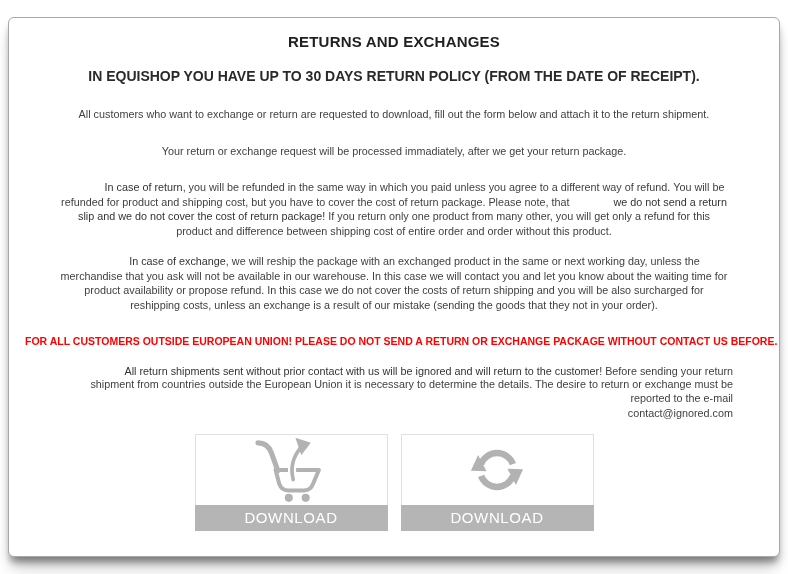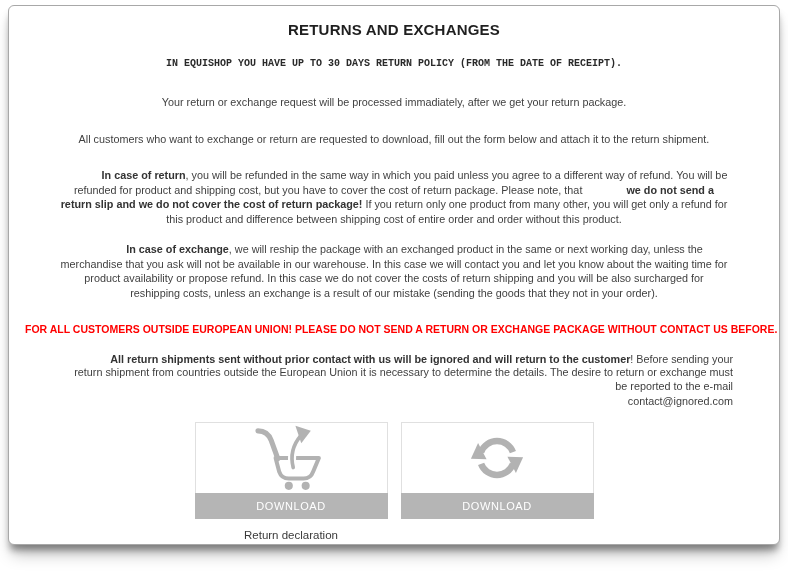--- a/index.html
+++ b/index.html
@@ -3,21 +3,21 @@
 <meta charset="utf-8">
 <style>
   html,body{margin:0;padding:0;}
   body{
     width:788px;height:574px;overflow:hidden;background:#ffffff;
     font-family:"Liberation Sans",sans-serif;
     -webkit-font-smoothing:antialiased;
   }
   .sheet{
     position:relative;
-    margin:5px 8px 0 8px;
+    margin:17px 8px 0 8px;
     height:540px;
     background:#ffffff;
     border:1px solid #a8a8a8;
     border-radius:6px;
     box-shadow:0 7px 7px -2px rgba(0,0,0,0.38), 0 13px 16px -4px rgba(0,0,0,0.25);
     box-sizing:border-box;
   }
   .content{
     padding:17px 40px 0 40px;
     text-align:center;
@@ -26,31 +26,30 @@
     line-height:14.5px;
   }
   .title{
     font-size:15px;
     font-weight:bold;
     color:#1f1f1f;
     letter-spacing:.2px;
     margin:0 0 19px 0;
   }
   .subtitle{
-    font-size:10px;
+    font-size:14px;
     font-weight:bold;
     color:#2a2a2a;
     margin:0 0 24px 0;
     white-space:nowrap;
-    font-family:Liberation Mono, monospace;
   }
   .para{margin:0 auto 21px auto;}
   .single{white-space:nowrap;margin-bottom:22px;}
   .block{max-width:668px;margin-bottom:16px;}
-  .b{font-weight:bold;color:#333;padding-left:41px;}
+  .b{font-weight:normal;color:#333;padding-left:41px;}
   .warning{
     color:#ff0000;
     font-weight:bold;
     font-size:10.5px;
     white-space:nowrap;
     margin:22px -24px 16px -24px;
     text-align:center;
   }
   .note{
     text-align:right;
@@ -73,21 +72,21 @@
     box-sizing:border-box;
   }
   .dl-btn{
     display:block;
     width:100%;
     height:26px;
     line-height:26px;
     background:#b5b5b5;
     color:#ffffff;
     font-family:"Liberation Sans",sans-serif;
-    font-size:11px;
+    font-size:15px;
     letter-spacing:.6px;
     text-align:center;
     border:none;
     padding:0;
     cursor:pointer;
   }
   .dl-label{
     margin-top:9px;
     font-size:11.5px;
     color:#3a3a3a;
@@ -97,23 +96,23 @@
 </head>
 <body>
 
 <div class="sheet">
   <div class="content">
 
     <h1 class="title">RETURNS AND EXCHANGES</h1>
 
     <p class="subtitle">IN EQUISHOP YOU HAVE UP TO 30 DAYS RETURN POLICY (FROM THE DATE OF RECEIPT).</p>
 
+    <p class="para single">All customers who want to exchange or return are requested to download, fill out the form below and attach it to the return shipment.</p>
+
     <p class="para single">Your return or exchange request will be processed immadiately, after we get your return package.</p>
-
-    <p class="para single">All customers who want to exchange or return are requested to download, fill out the form below and attach it to the return shipment.</p>
 
     <p class="para block"><span class="b">In case of return</span><span>, you will be refunded in the same way in which you paid unless you agree to a different way of refund. You will be refunded for product and shipping cost, but you have to cover the cost of return package. Please note, that </span><span class="b">we do not send a return slip and we do not cover the cost of return package!</span><span> If you return only one product from many other, you will get only a refund for this product and difference between shipping cost of entire order and order without this product.</span></p>
 
     <p class="para block"><span class="b">In case of exchange</span><span>, we will reship the package with an exchanged product in the same or next working day, unless the merchandise that you ask will not be available in our warehouse. In this case we will contact you and let you know about the waiting time for product availability or propose refund. In this case we do not cover the costs of return shipping and you will be also surcharged for reshipping costs, unless an exchange is a result of our mistake (sending the goods that they not in your order).</span></p>
 
     <p class="warning">FOR ALL CUSTOMERS OUTSIDE EUROPEAN UNION! PLEASE DO NOT SEND A RETURN OR EXCHANGE PACKAGE WITHOUT CONTACT US BEFORE.</p>
 
     <p class="note"><span class="b">All return shipments sent without prior contact with us will be ignored and will return to the customer</span><span>! Before sending your return shipment from countries outside the European Union it is necessary to determine the details. The desire to return or exchange must be reported to the e-mail</span><span class="email">contact@ignored.com</span></p>
 
     <div class="downloads">
@@ -131,21 +130,20 @@
                 <circle cx="75" cy="83" r="5.5" fill="#b2b2b2"></circle>
                 <path d="M58,58 C54,42 57,28 68,15" fill="none" stroke="#ffffff" stroke-width="11" stroke-linecap="round"></path>
                 <polygon points="61,1 82,8 69,25" fill="#b2b2b2" stroke="#ffffff" stroke-width="4"></polygon>
                 <path d="M58,58 C54,42 57,28 68,15" fill="none" stroke="#b2b2b2" stroke-width="5" stroke-linecap="round"></path>
                 <polygon points="61,1 82,8 69,25" fill="#b2b2b2"></polygon>
               </svg>
             </span>
           </div>
           <button class="dl-btn">DOWNLOAD</button>
         </div>
-        <div class="dl-label">Return declaration</div>
       </div>
 
       <div class="dl-col">
         <div class="dl-card">
           <div class="dl-icon-area">
             <span>
               <svg width="66" height="60" viewBox="0 0 100 92">
                 <g id="xarr">
                   <path d="M74.4,37.1 A26,26 0 0 0 25.6,37.1" fill="none" stroke="#b2b2b2" stroke-width="10"></path>
                   <polygon points="10,47 34,48 21,23" fill="#b2b2b2"></polygon>

